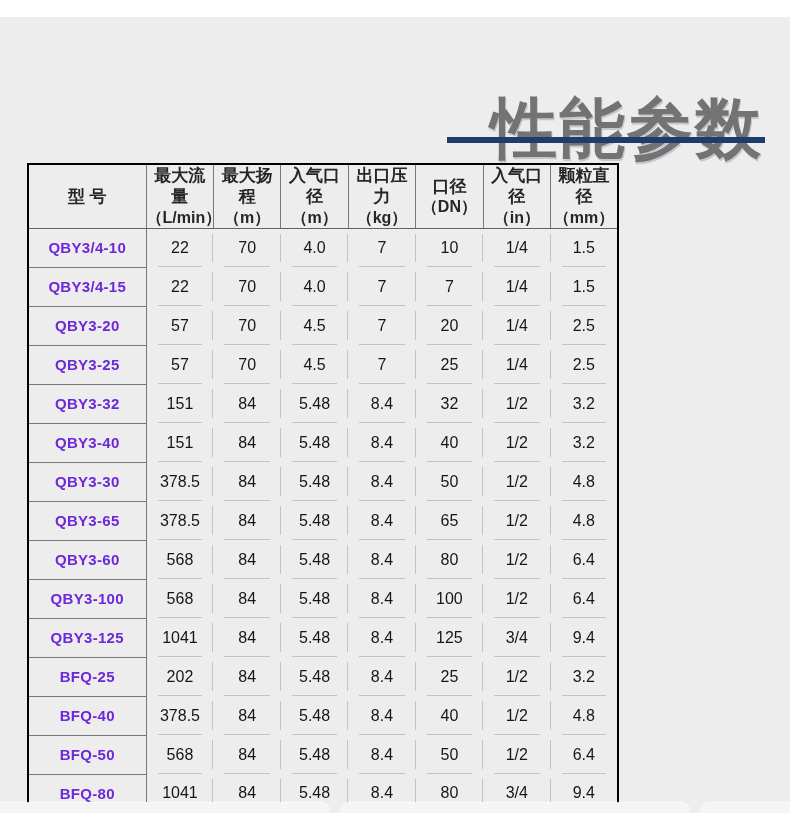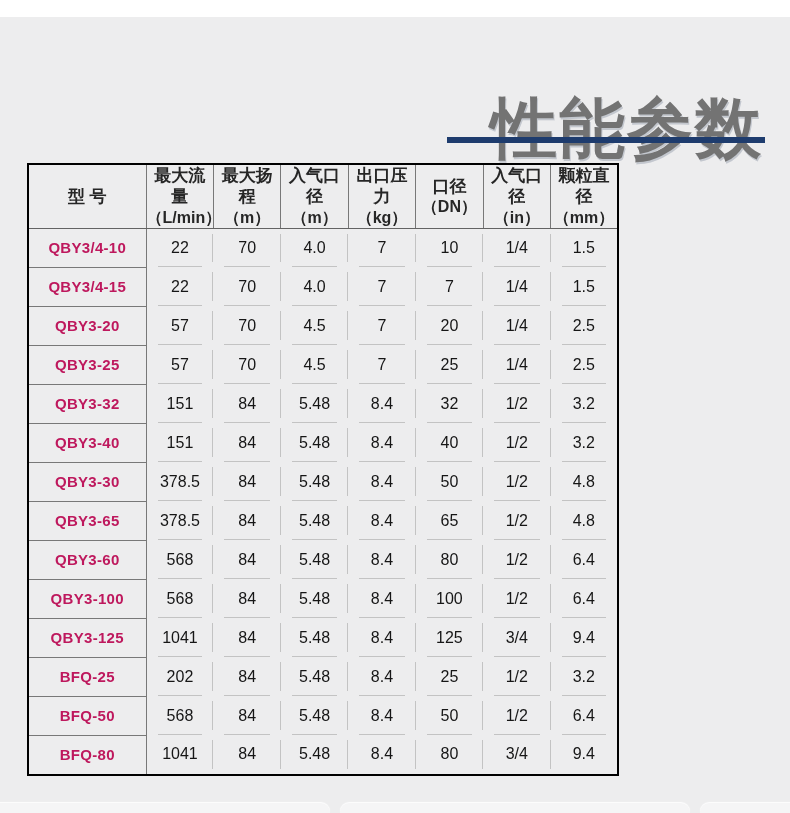--- a/index.html
+++ b/index.html
@@ -60,21 +60,21 @@
     height: 38px;
     text-align: center;
     vertical-align: middle;
     padding: 0;
   }
   table.spec td.model {
     border-right: 1px solid #787878;
     border-top: 1px solid #787878;
     font-size: 15px;
     font-weight: bold;
-    color: #be185d;
+    color: #6d28d9;
     letter-spacing: 0.3px;
   }
   table.spec td.data {
     position: relative;
     border: none;
     font-size: 16px;
     color: #161616;
   }
   
   table.spec tbody tr + tr td.data::before {
@@ -280,20 +280,30 @@
         <td class="model">BFQ-25</td>
         <td class="data">202</td>
         <td class="data">84</td>
         <td class="data">5.48</td>
         <td class="data">8.4</td>
         <td class="data">25</td>
         <td class="data">1/2</td>
         <td class="data">3.2</td>
       </tr>
       <tr>
+        <td class="model">BFQ-40</td>
+        <td class="data">378.5</td>
+        <td class="data">84</td>
+        <td class="data">5.48</td>
+        <td class="data">8.4</td>
+        <td class="data">40</td>
+        <td class="data">1/2</td>
+        <td class="data">4.8</td>
+      </tr>
+      <tr>
         <td class="model">BFQ-50</td>
         <td class="data">568</td>
         <td class="data">84</td>
         <td class="data">5.48</td>
         <td class="data">8.4</td>
         <td class="data">50</td>
         <td class="data">1/2</td>
         <td class="data">6.4</td>
       </tr>
       <tr>

